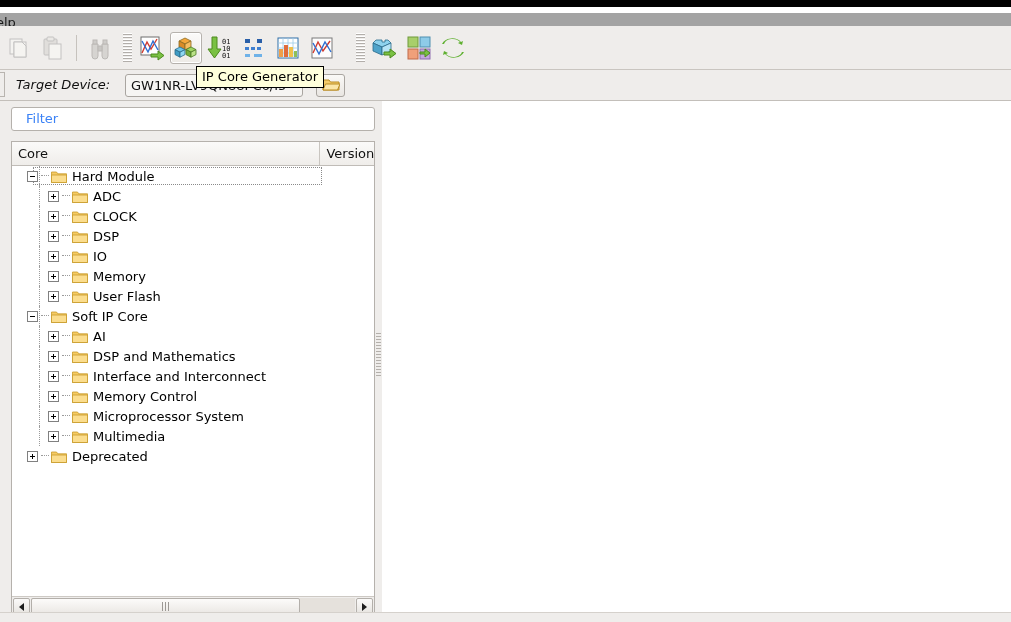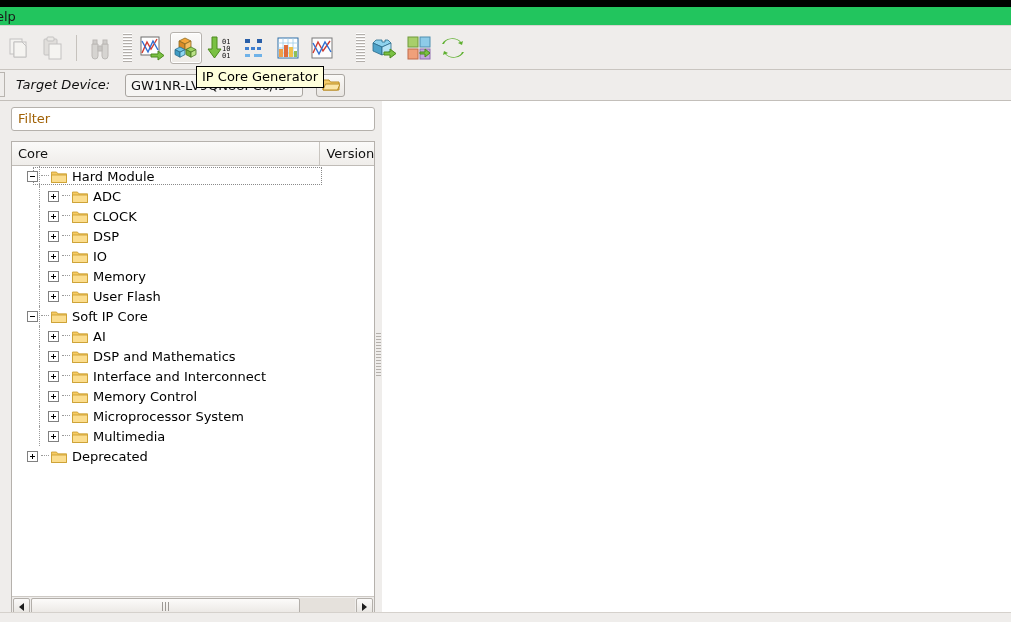--- a/index.html
+++ b/index.html
@@ -26,23 +26,23 @@
   .titlebar-band {
     position: absolute;
     left: 0; top: 0;
     width: 1011px; height: 7px;
     background: #000000;
   }
 
   
   .menubar {
     position: absolute;
-    left: 0; top: 7px;
+    left: 0; top: 13px;
     width: 1011px; height: 19px;
-    background: #22c55e;
+    background: #a3a3a3;
     border-bottom: 1px solid #d7d4d0;
     box-sizing: border-box;
   }
   .menu-item {
     position: absolute;
     left: -10px; top: 1px;
     font-size: 13px;
     color: #1a1a1a;
     padding: 0 6px;
     line-height: 17px;
@@ -183,22 +183,22 @@
   .filter-input {
     position: absolute;
     left: 11px; top: 107px;
     width: 364px; height: 24px;
     background: #ffffff;
     border: 1px solid #b5b1ac;
     border-radius: 3px;
     box-sizing: border-box;
     font-size: 13px;
     line-height: 22px;
-    padding-left: 6px;
-    color: #a16207;
+    padding-left: 14px;
+    color: #3b82f6;
     white-space: nowrap;
     overflow: hidden;
   }
   .tree-frame {
     position: absolute;
     left: 11px; top: 141px;
     width: 364px; height: 476px;
     background: #ffffff;
     border: 1px solid #b5b1ac;
     box-sizing: border-box;

